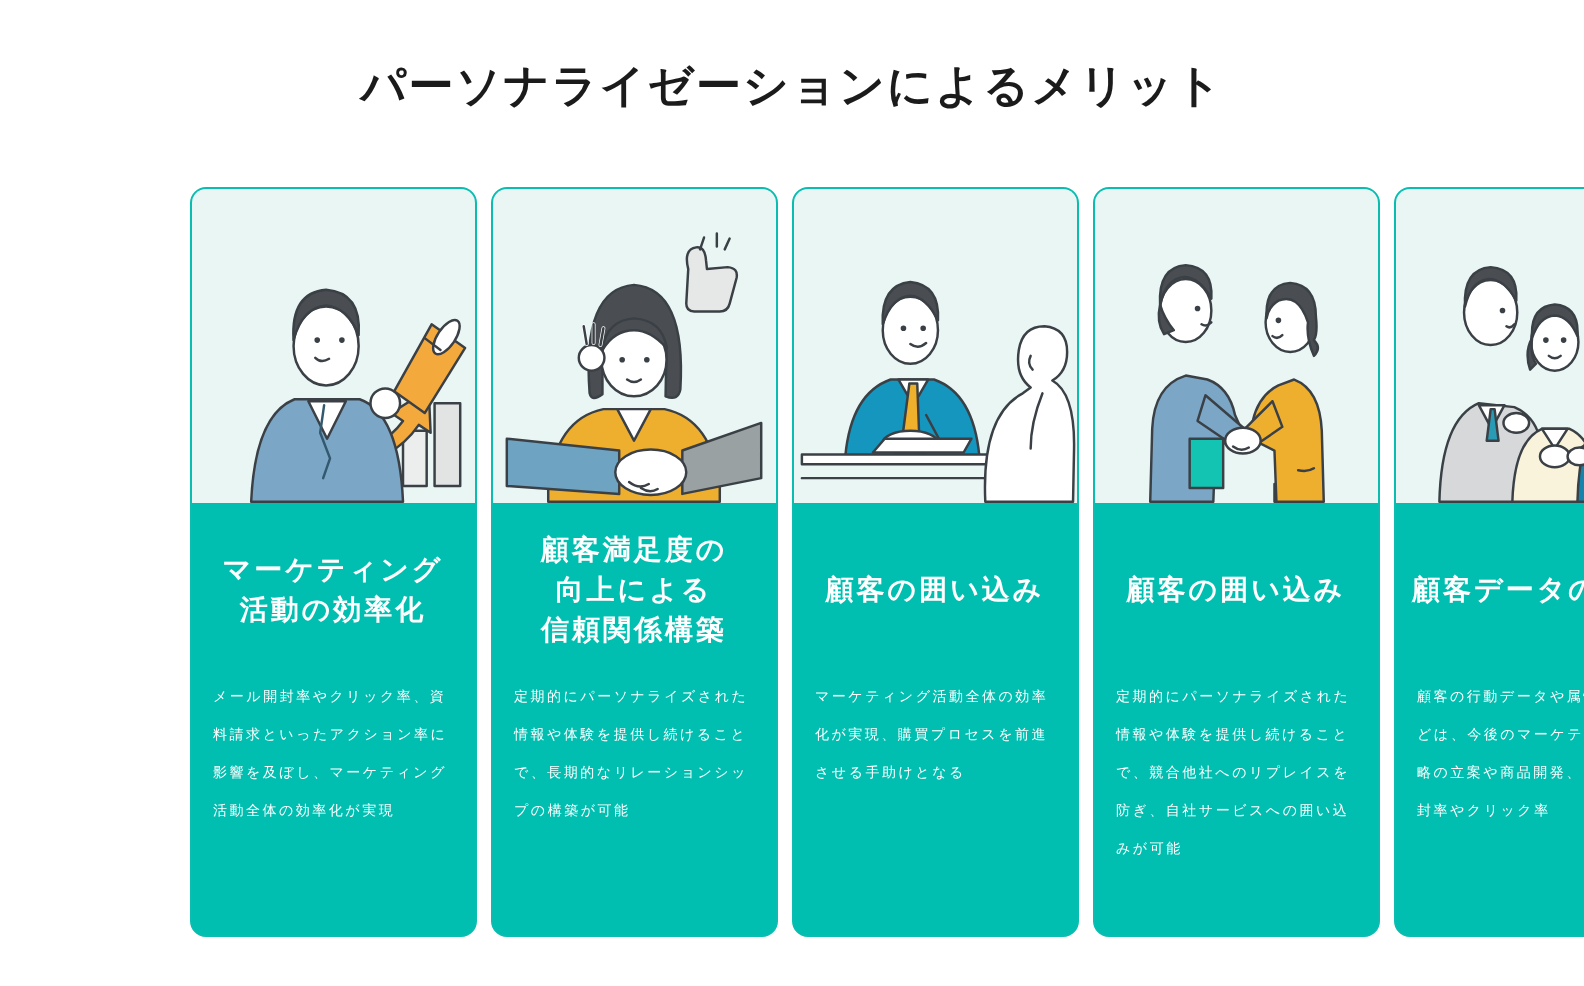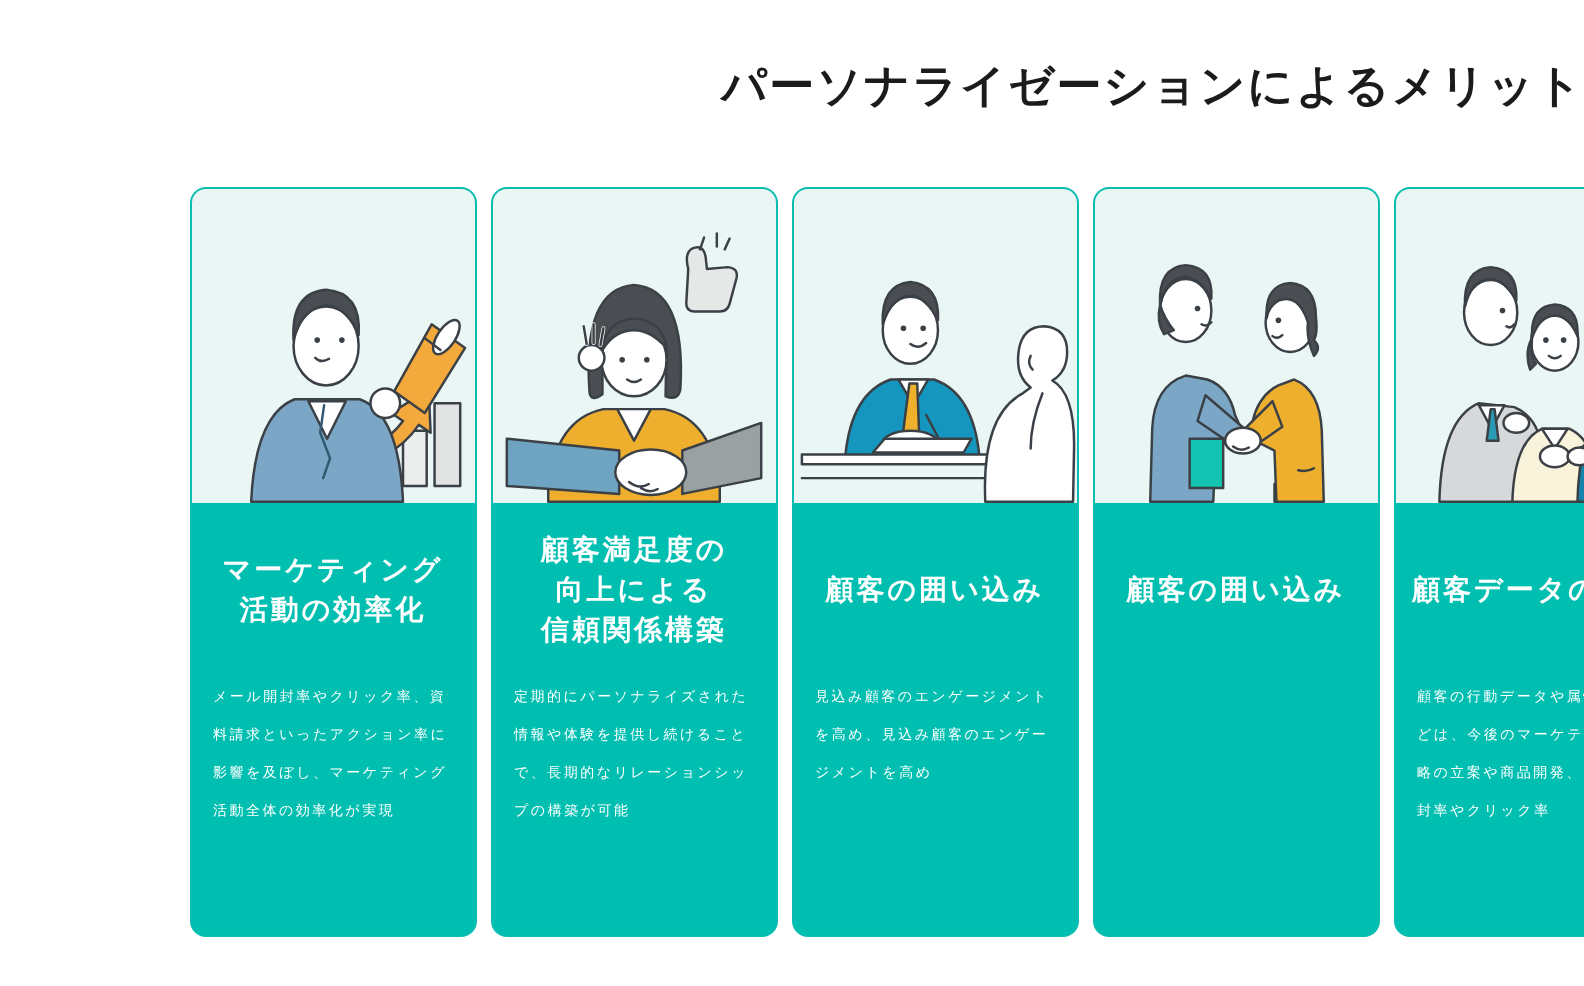--- a/index.html
+++ b/index.html
@@ -9,21 +9,21 @@
     font-family: "Liberation Sans", "DejaVu Sans", sans-serif;
     overflow: hidden;
   }
   .page {
     width: 1584px; height: 986px;
     position: relative;
     background: #ffffff;
   }
   .page-title {
     margin-top: 58px;
-    text-align: right;
+    text-align: center;
     font-size: 45px;
     font-weight: 800;
     letter-spacing: 2px;
     color: #1b1b1b;
     line-height: 1.25;
   }
   .cards-row {
     width: 1205px;
     margin: 73px auto 0 auto;
     display: flex;
@@ -180,21 +180,21 @@
           </g>
           <g class="ill">
             <path d="M194 316 Q190 228 232 206 L240 200 Q224 188 228 162 Q232 138 254 138 Q277 140 277 164 Q277 184 262 193 Q285 206 284 262 L283 316 Z" fill="#ffffff"></path>
             <path d="M240 168 q-4 8 2 14" fill="none"></path>
             <path d="M252 206 Q240 236 240 262" fill="none"></path>
           </g>
         </svg>
       </div>
       <div class="card-body">
         <div class="card-heading">顧客の囲い込み</div>
-        <div class="card-text">見込み顧客のエンゲージメントを高め、見込み顧客のエンゲージメントを高め</div>
+        <div class="card-text">マーケティング活動全体の効率化が実現、購買プロセスを前進させる手助けとなる</div>
       </div>
     </div>
 
     <div class="benefit-card">
       <div class="card-illustration">
         <svg viewBox="0 0 287 316">
           <g class="ill">
             <rect x="60" y="280" width="54" height="36" fill="#14c4b2"></rect>
             <path d="M56 316 L58 242 Q60 198 92 188 L114 192 Q136 200 142 228 L150 246 L122 262 L120 316 Z" fill="#7ba6c6"></path>
             <path d="M112 208 L154 244 L148 264 L104 234 Z" fill="#7ba6c6"></path>
@@ -213,20 +213,21 @@
             <circle cx="186" cy="132" r="1.6" fill="#3a4045"></circle>
             <path d="M180 148 q5 4 10 -1" fill="none"></path>
             <path d="M206 284 q10 2 16 -2" fill="none"></path>
           </g>
           <ellipse class="ill" cx="150" cy="254" rx="18" ry="13" fill="#ffffff"></ellipse>
           <path class="ill" d="M140 260 q8 6 16 1" fill="none"></path>
         </svg>
       </div>
       <div class="card-body">
         <div class="card-heading">顧客の囲い込み</div>
+        <div class="card-text">定期的にパーソナライズされた情報や体験を提供し続けることで、競合他社へのリプレイスを防ぎ、自社サービスへの囲い込みが可能</div>
       </div>
     </div>
 
     <div class="benefit-card">
       <div class="card-illustration">
         <svg viewBox="0 0 287 316">
           <g class="ill">
             <path d="M44 316 Q46 232 84 216 L120 220 Q144 230 148 262 L148 316 Z" fill="#d6d8d9"></path>
             <path d="M84 218 L97 242 L110 218 Z" fill="#ffffff"></path>
             <path d="M96 222 L92 254 L104 254 L100 222 Z" fill="#2a9bb5"></path>

